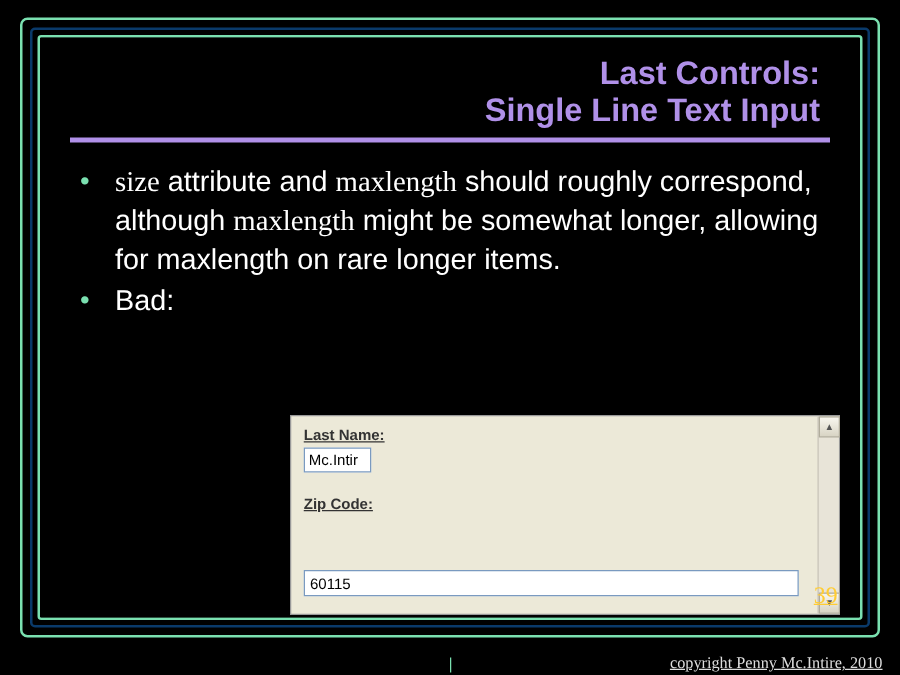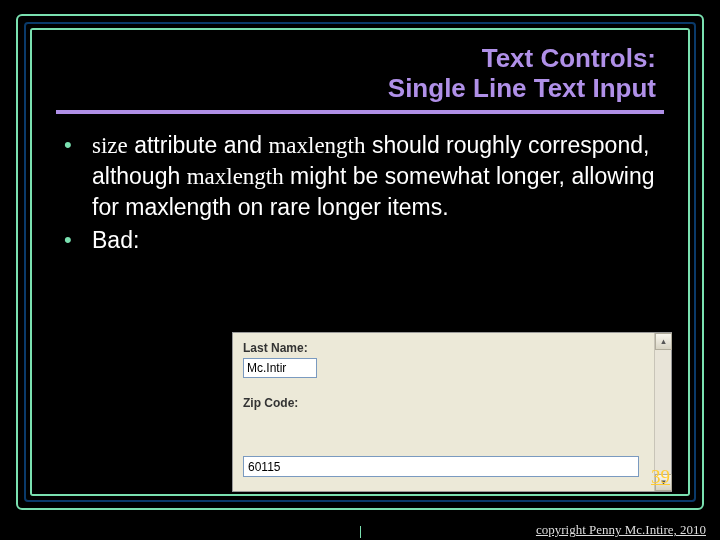--- a/index.html
+++ b/index.html
@@ -78,20 +78,21 @@
     left: 200px;
     top: 302px;
     width: 440px;
     height: 160px;
     background: #ece9d8;
     border: 1px solid #999;
     font-family: Tahoma, Verdana, sans-serif;
     font-size: 12px;
     color: #333;
     padding: 8px 6px 8px 10px;
+    text-decoration: underline;
   }
   .form-scroll {
     position: absolute;
     right: 0; top: 0; bottom: 0;
     width: 17px;
     background: #e8e4d8;
     border-left: 1px solid #c8c4b8;
   }
   .scroll-btn {
     position: absolute;
@@ -103,21 +104,21 @@
     color: #555;
   }
   .scroll-btn.up { top: 0; }
   .scroll-btn.down { bottom: 0; }
   .form-label {
     font-weight: bold;
     color: #333;
     margin-bottom: 3px;
   }
   .form-input-small {
-    width: 74px; height: 20px;
+    width: 54px; height: 20px;
     background: #fff;
     border: 1px solid #7a9ac0;
     font-size: 12px;
     padding: 2px 3px;
     font-family: Tahoma, sans-serif;
   }
   .form-input-wide {
     width: 396px; height: 21px;
     background: #fff;
     border: 1px solid #7a9ac0;
@@ -155,21 +156,21 @@
 </style>
 </head>
 <body>
 
 <div class="frame-outer">
   <div class="frame-mid">
     <div class="frame-inner">
       <div class="content">
 
         <div class="title-block">
-          <div class="title-line">Text Controls:</div>
+          <div class="title-line">Last Controls:</div>
           <div class="title-line">Single Line Text Input</div>
         </div>
         <hr class="title-rule">
 
         <div class="bullets">
           <div class="bullet-row">
             <div class="bullet-dot">•</div>
             <div class="bullet-text">
               <span class="mono">size</span><span> attribute and </span><span class="mono">maxlength</span><span> should roughly correspond, although </span><span class="mono">maxlength</span><span> might be somewhat longer, allowing for maxlength on rare longer items.</span>
             </div>

